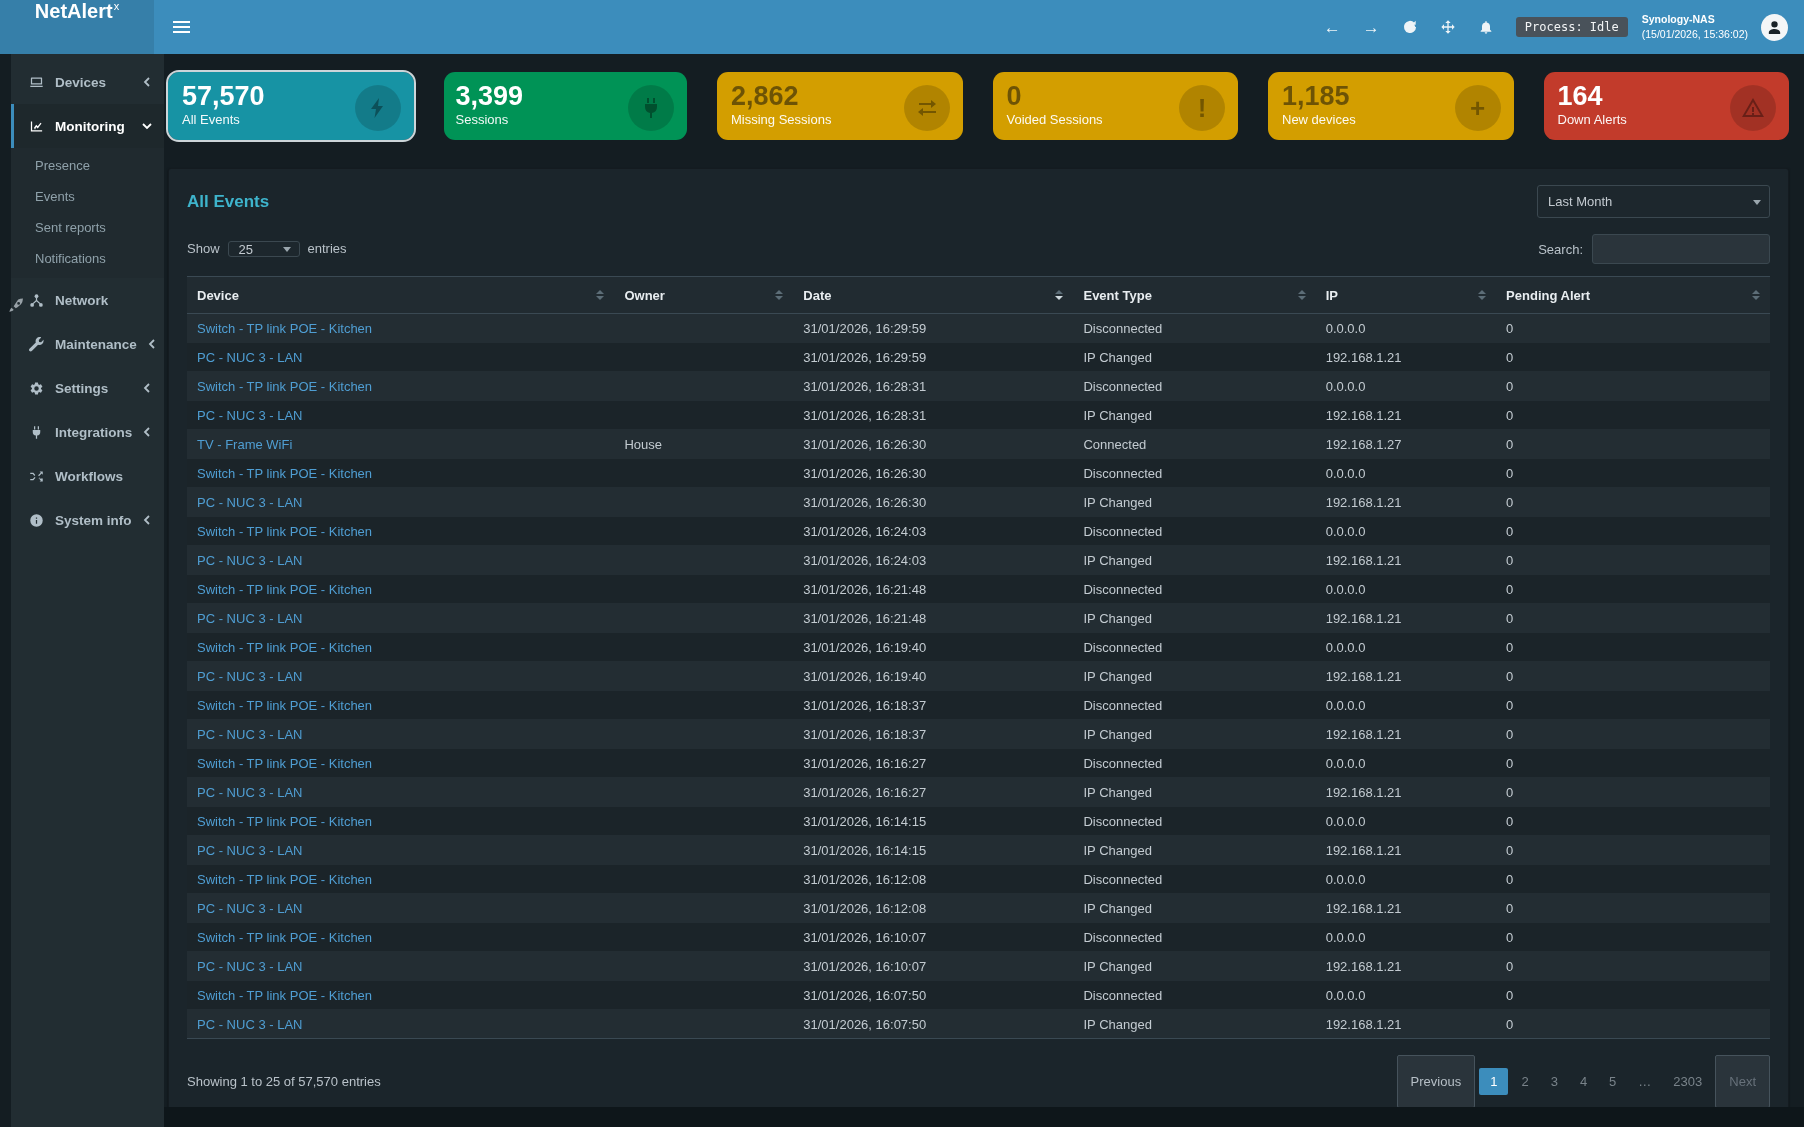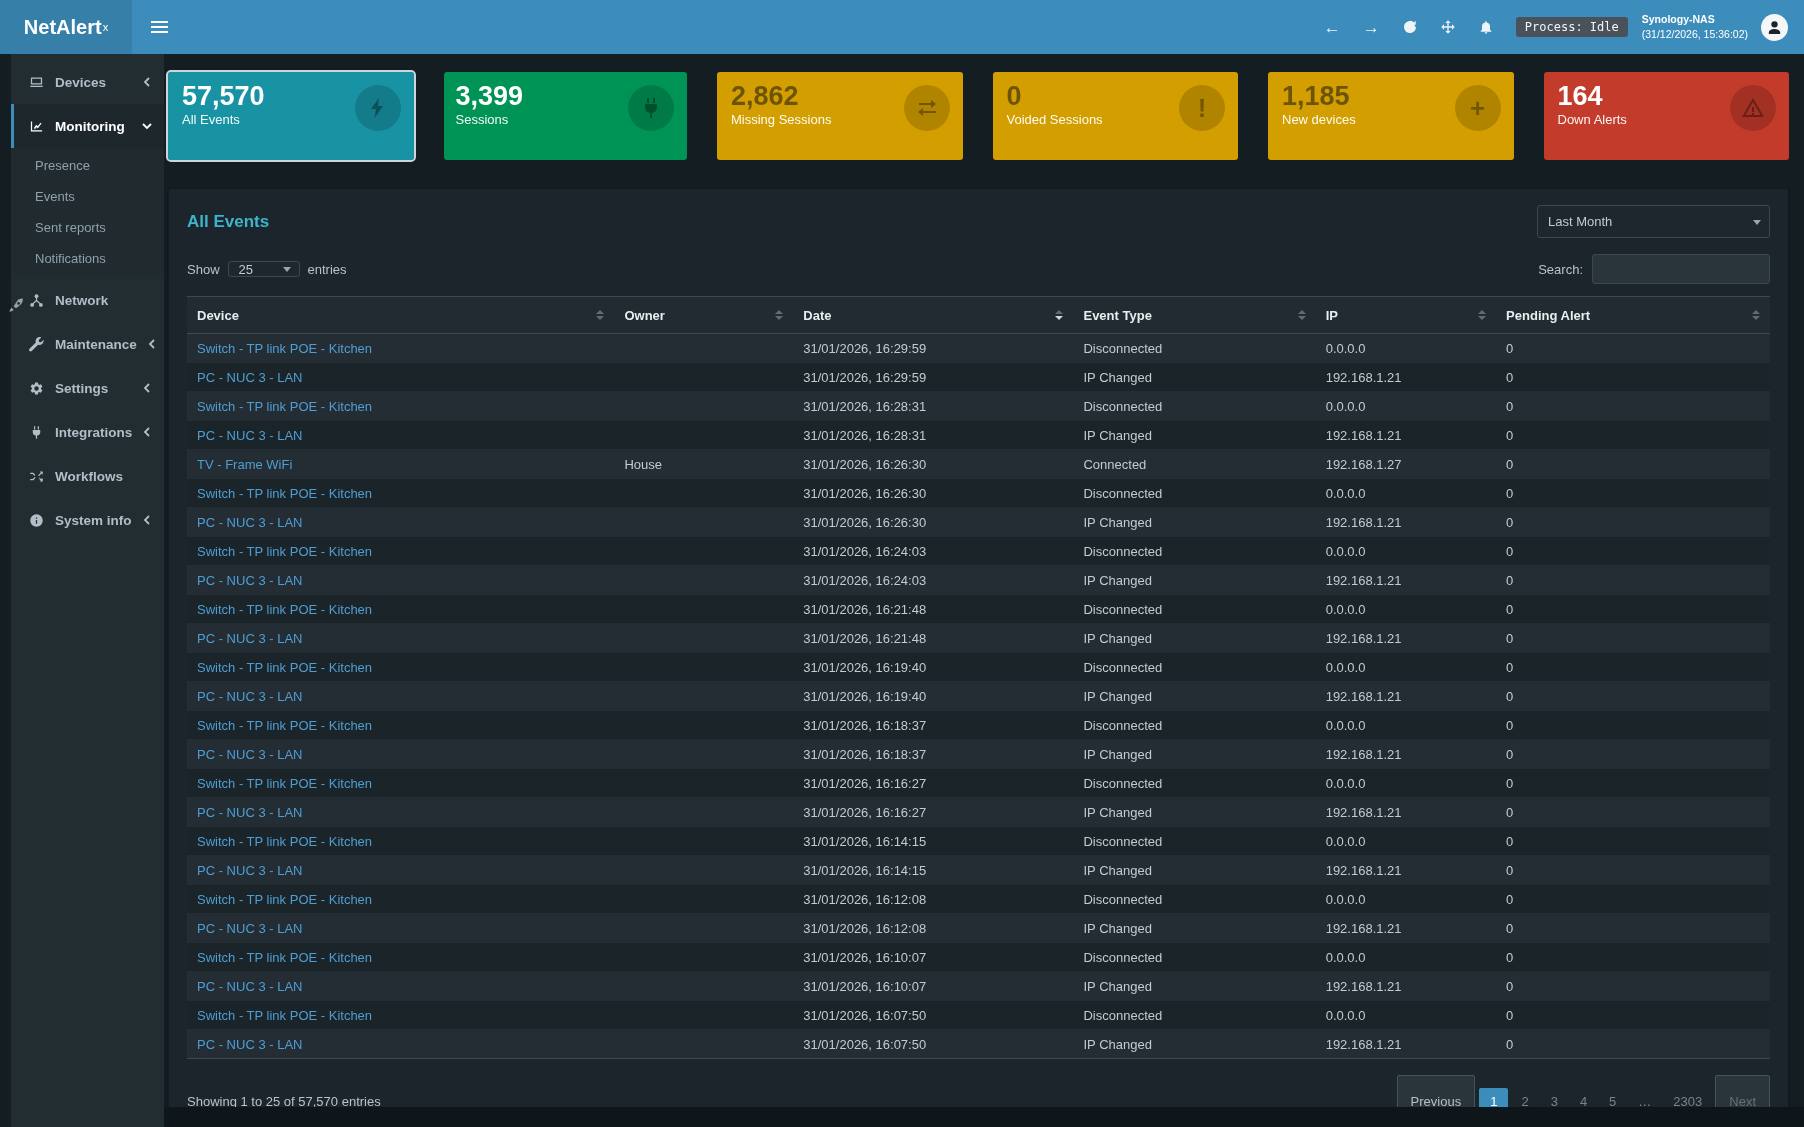--- a/index.html
+++ b/index.html
@@ -1,21 +1,21 @@
 <!DOCTYPE html>
 <html><head>
 <meta charset="utf-8">
 <style>
   *{box-sizing:border-box;margin:0;padding:0}
   html,body{width:1804px;height:1127px;background:#141d22;font-family:"Liberation Sans",sans-serif}
   .app{position:relative;width:1804px;height:1127px;overflow:hidden;background:#141d22;color:#c3cbd1}
 
   
   .topbar{position:absolute;top:0;left:0;right:0;height:54px;display:flex;z-index:30}
-  .logo{width:132px;background:#367fa9;color:#fff;display:flex;align-items:center;justify-content:center;font-size:20px;font-weight:700;cursor:pointer}
+  .logo{width:154px;background:#367fa9;color:#fff;display:flex;align-items:flex-start;justify-content:center;font-size:20px;font-weight:700;cursor:pointer}
   .logo sup{font-size:11px;font-weight:400;margin-left:1px}
   .navbar{flex:1;background:#3c8dbc;display:flex;align-items:center;padding-right:16px}
   .hamburger{padding:0 19px;display:flex;flex-direction:column;gap:3px;cursor:pointer}
   .hamburger i{width:17px;height:2px;background:#fff;display:block}
   .flex-spacer{flex:1}
   .nav-ic{color:#eef4f7;font-size:17px;margin-left:22px;display:flex;align-items:center;cursor:pointer;line-height:1}
   .nav-ic svg{width:16px;height:16px;fill:currentColor}
   .proc-badge{margin-left:22px;background:#49525a;color:#f2f4f5;font-family:"DejaVu Sans Mono",monospace;font-size:12px;padding:3px 9px;border-radius:3px;white-space:nowrap}
   .hostinfo{margin-left:14px;color:#fff;font-size:10.5px;line-height:1.4;text-align:left}
   .hostinfo .hn{font-weight:700}
@@ -36,40 +36,40 @@
   .sub-item{height:31px;display:flex;align-items:center;padding-left:24px;color:#8fa1aa;font-size:13px;cursor:pointer}
   .rocket{position:absolute;left:8px;top:297px;z-index:25;color:#98a1a7;display:flex}
   .rocket svg{width:17px;height:17px;fill:currentColor}
 
   
   .content{position:absolute;top:54px;left:153px;right:0;bottom:20px;padding:18px 15px 0;overflow:hidden}
   .bottom-strip{position:absolute;left:153px;right:0;bottom:0;height:20px;background:#0e161a}
 
   
   .cards{display:flex;gap:30px}
-  .card{flex:1;height:88px;border-radius:3px;position:relative;padding:10px 14px;color:#fff;cursor:pointer}
+  .card{flex:1;height:68px;border-radius:11px;position:relative;padding:10px 14px;color:#fff;cursor:pointer}
   .card.selected{outline:2px solid #ccd5d9}
   .card-num{font-size:27px;font-weight:700;line-height:1.1}
   .card-label{font-size:13px;margin-top:0;opacity:.95}
   .card.muted-num .card-num{color:rgba(25,22,10,.55)}
   .card-ic{position:absolute;right:13px;top:13px;width:46px;height:46px;border-radius:50%;background:rgba(0,0,0,.16);display:flex;align-items:center;justify-content:center;color:rgba(0,0,0,.35);font-weight:700}
   .card-ic svg{width:24px;height:24px;fill:currentColor}
   .card-ic .glyph{font-size:26px;line-height:1}
 
   
   .panel{margin-top:28px;background:#1b252b;border-radius:3px;padding:16px 18px 14px;box-shadow:0 1px 2px rgba(0,0,0,.5);border:1px solid rgba(0,0,0,.25)}
   .panel-head{display:flex;justify-content:space-between;align-items:center}
   .panel-head h2{font-size:17px;color:#3eb4cc;font-weight:700}
   .select-wrap{position:relative;display:inline-block}
   .select-wrap select{appearance:none;-webkit-appearance:none;background:#1d272d;color:#c3cad0;border:1px solid #3b4850;border-radius:3px;font-size:13px;font-family:inherit;padding:0 26px 0 10px;cursor:pointer}
   .select-wrap .caret{position:absolute;right:9px;top:50%;margin-top:-2px;width:0;height:0;border-left:4px solid transparent;border-right:4px solid transparent;border-top:5px solid #9aa6ad;pointer-events:none}
   .select-wrap.period select{width:233px;height:33px}
   .select-wrap.small select{width:72px;height:16px}
   .controls{display:flex;justify-content:space-between;align-items:center;margin-top:16px;font-size:13px;color:#b9c2c9}
-  .length{display:flex;align-items:center;gap:8px}
+  .length{display:flex;align-items:flex-start;gap:8px}
   .search{display:flex;align-items:center;gap:9px}
   .search input{width:178px;height:30px;background:#2a343b;border:1px solid #3b4850;border-radius:3px;color:#d5dbe0;padding:0 8px;font-size:13px;font-family:inherit}
 
   
   table{margin-top:12px;width:100%;border-collapse:collapse;table-layout:fixed;font-size:13px}
   thead th{background:#212b31;border-top:1px solid #3a4953;border-bottom:1px solid #3a4953;color:#e8edf0;font-weight:700;padding:0 10px;height:37px;text-align:left;cursor:pointer}
   .th-inner{display:flex;align-items:center;justify-content:space-between;gap:6px}
   .sort{display:inline-flex;flex-direction:column;gap:2px;flex:none}
   .sort i{width:0;height:0;border-left:4px solid transparent;border-right:4px solid transparent;display:block}
   .sort .up{border-bottom:4px solid #5c6d77}
@@ -121,21 +121,21 @@
           </svg>
       </span>
       <span class="nav-ic">
         <svg viewBox="0 0 24 24">
             <path d="M12 22a2 2 0 0 0 2-2h-4a2 2 0 0 0 2 2zm6-6v-5a6 6 0 0 0-5-5.9V4a1 1 0 1 0-2 0v1.1A6 6 0 0 0 6 11v5l-2 2v1h16v-1z"></path>
           </svg>
       </span>
       <span class="proc-badge">Process: Idle</span>
       <div class="hostinfo">
         <div class="hn">Synology-NAS</div>
-        <div>(31/12/2026, 15:36:02)</div>
+        <div>(15/01/2026, 15:36:02)</div>
       </div>
       <div class="avatar">
         <svg viewBox="0 0 24 24">
             <path d="M12 12a4.5 4.5 0 1 0-4.5-4.5A4.5 4.5 0 0 0 12 12zm0 2c-4 0-8 2-8 5v2h16v-2c0-3-4-5-8-5z"></path>
           </svg>
       </div>
     </div>
   </header>
 
   <aside class="sidebar">

